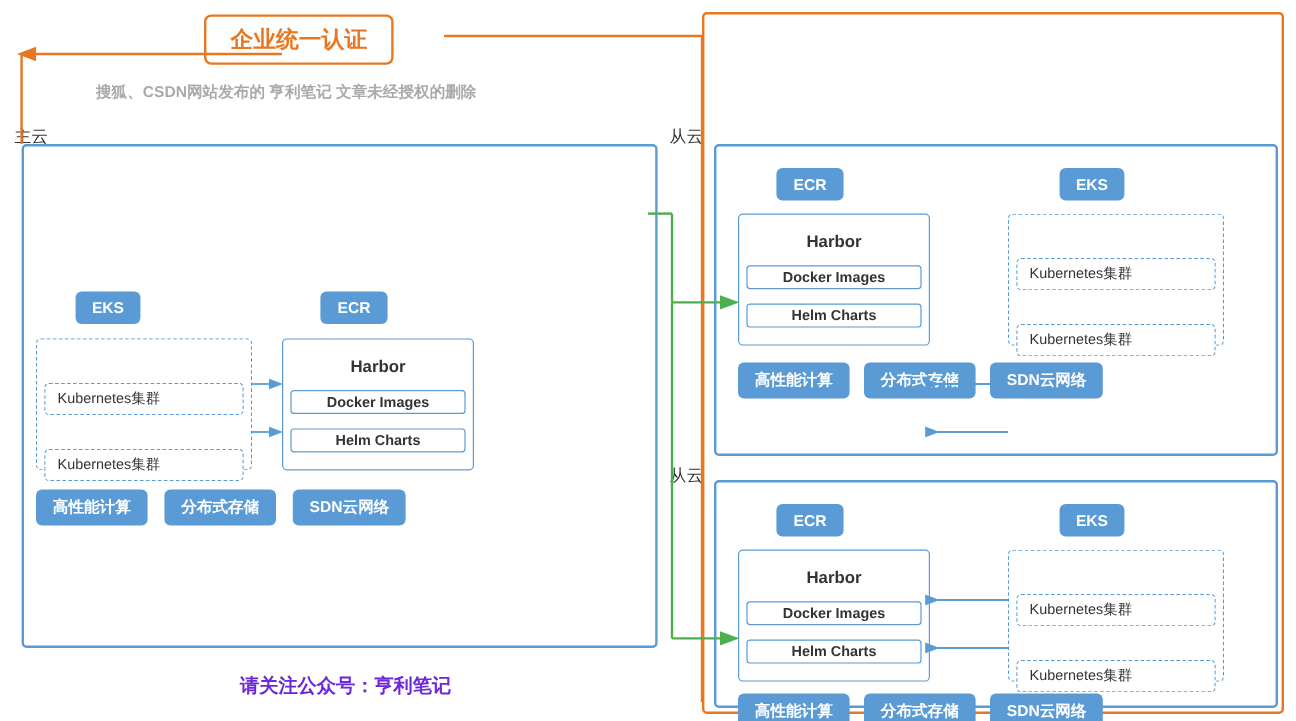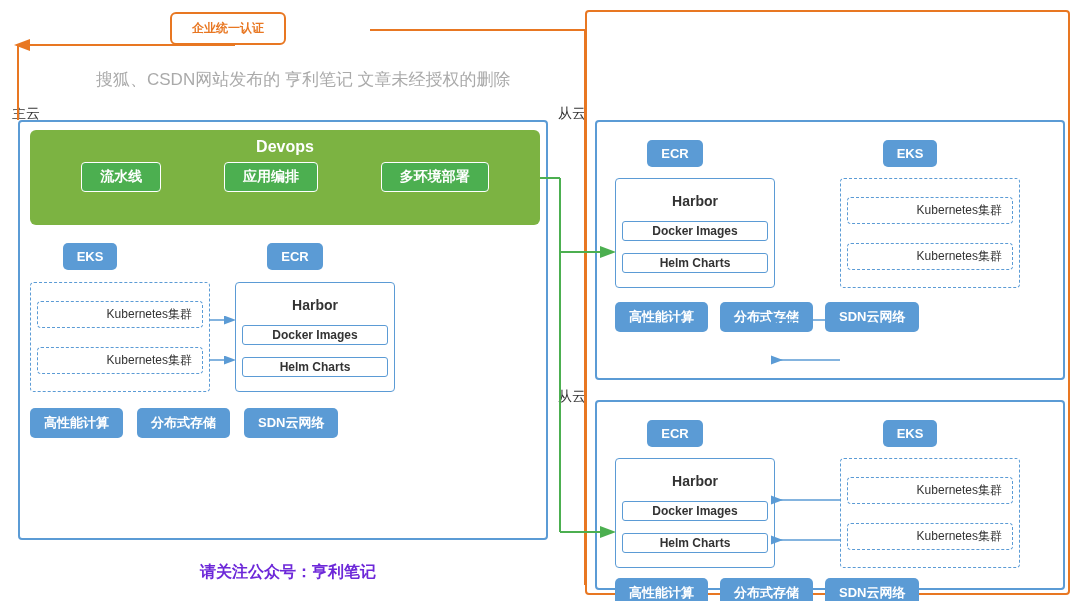--- a/index.html
+++ b/index.html
@@ -21,34 +21,35 @@
 
     
     .auth-box {
       position: absolute;
       top: 12px;
       left: 170px;
       background: #fff;
       border: 2px solid #E87722;
       border-radius: 6px;
       padding: 6px 20px;
-      font-size: 12px;
+      font-size: 19px;
       font-weight: bold;
       color: #E87722;
       white-space: nowrap;
     }
 
     
     .watermark {
       position: absolute;
       top: 68px;
-      left: 96px;
-      font-size: 17px;
+      left: 80px;
+      font-size: 13px;
       color: #aaa;
       pointer-events: none;
+      font-weight: bold;
     }
 
     
     .label-zhuyun {
       position: absolute;
       top: 105px;
       left: 12px;
       font-size: 14px;
       color: #333;
     }
@@ -391,21 +392,22 @@
     }
 
     .k8s-btn {
       background: #fff;
       border: 1.5px dashed #5B9BD5;
       border-radius: 4px;
       color: #333;
       font-size: 12px;
       padding: 4px 10px;
       width: 100%;
-      text-align: right;
+      text-align: left;
+      margin-top: 28px;
     }
 
     
     .subscribe-notice {
       position: absolute;
       bottom: 18px;
       left: 200px;
       font-size: 16px;
       color: #6d28d9;
       font-weight: bold;
@@ -427,28 +429,20 @@
   <div class="label-zhuyun">主云</div>
   <div class="label-cong1">从云</div>
   <div class="label-cong2">从云</div>
 
   <div class="main-cloud-box"></div>
 
   <div class="slave-cloud-box-1"></div>
 
   <div class="slave-cloud-box-2"></div>
 
-  <div class="devops-box">
-    <div class="devops-title">Devops</div>
-    <div class="devops-items">
-      <div class="devops-item">流水线</div>
-      <div class="devops-item">应用编排</div>
-      <div class="devops-item">多环境部署</div>
-    </div>
-  </div>
 
   <div class="eks-main">
     <div class="blue-btn">EKS</div>
   </div>
 
   <div class="ecr-main">
     <div class="blue-btn">ECR</div>
   </div>
 
   <div class="k8s-group-main">

